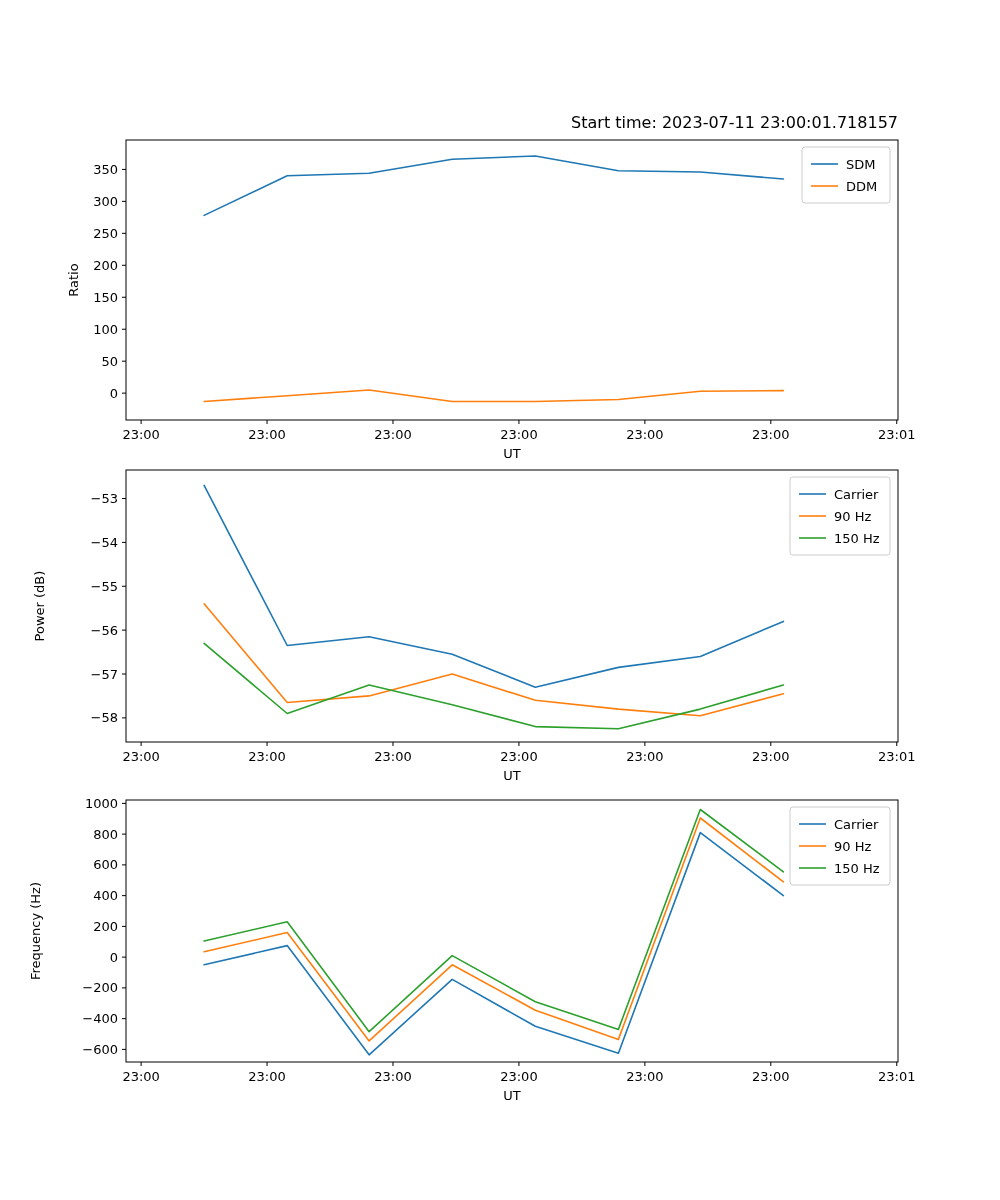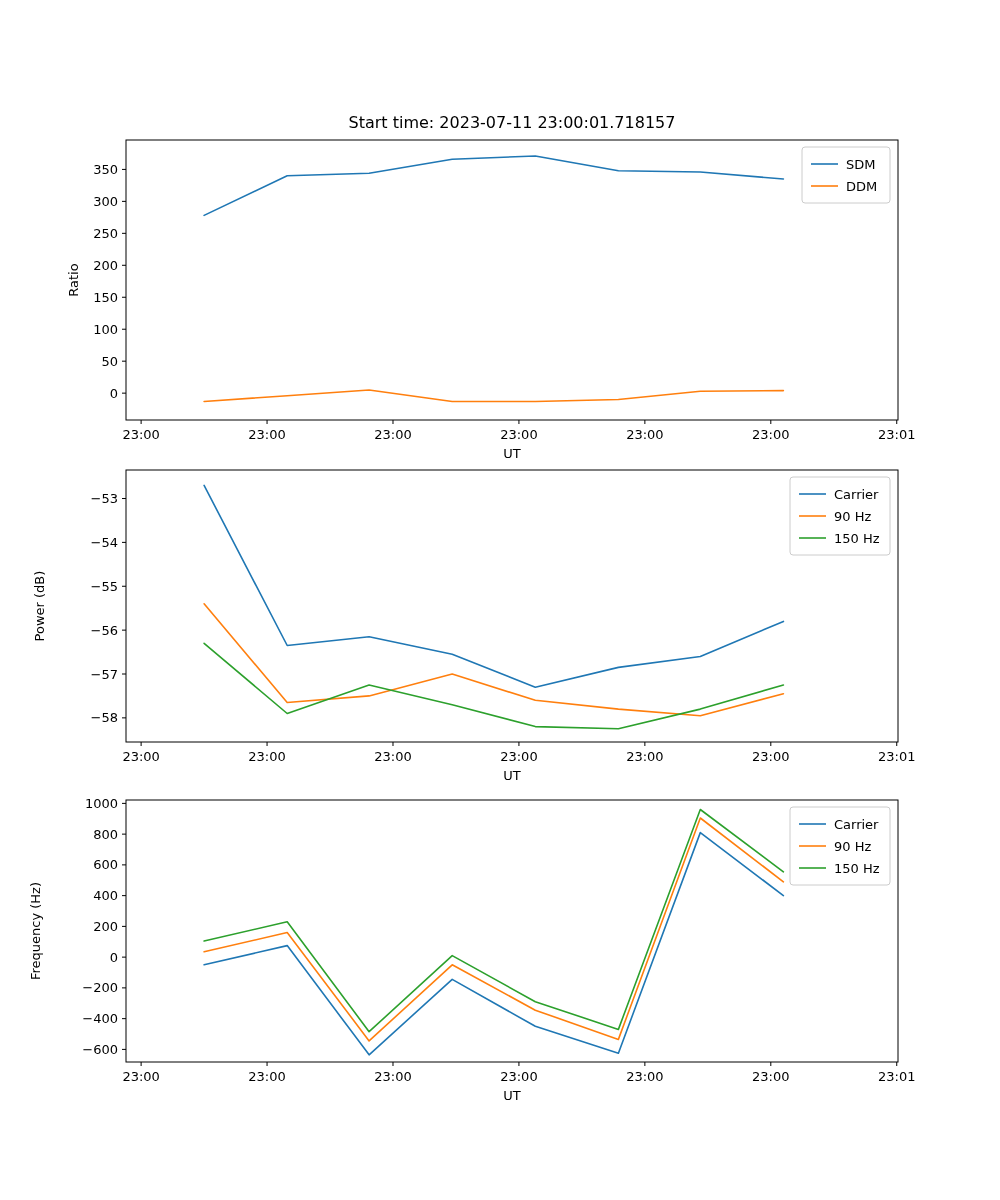--- a/index.html
+++ b/index.html
@@ -6,21 +6,21 @@
   .figure{
     position:relative;
     width:1000px;height:1200px;
     background:#ffffff;
     font-family:"DejaVu Sans", sans-serif;
     overflow:hidden;
   }
   .fig-title{
     position:absolute;
     left:126px;top:113px;width:772px;
-    text-align:center;
+    text-align:right;
     font-size:16px;color:#000000;
     white-space:nowrap;
   }
   svg{position:absolute;left:0;top:0;}
   text{font-family:"DejaVu Sans", sans-serif;fill:#000000;}
 </style>
 </head>
 <body>
 
 <div class="figure">

